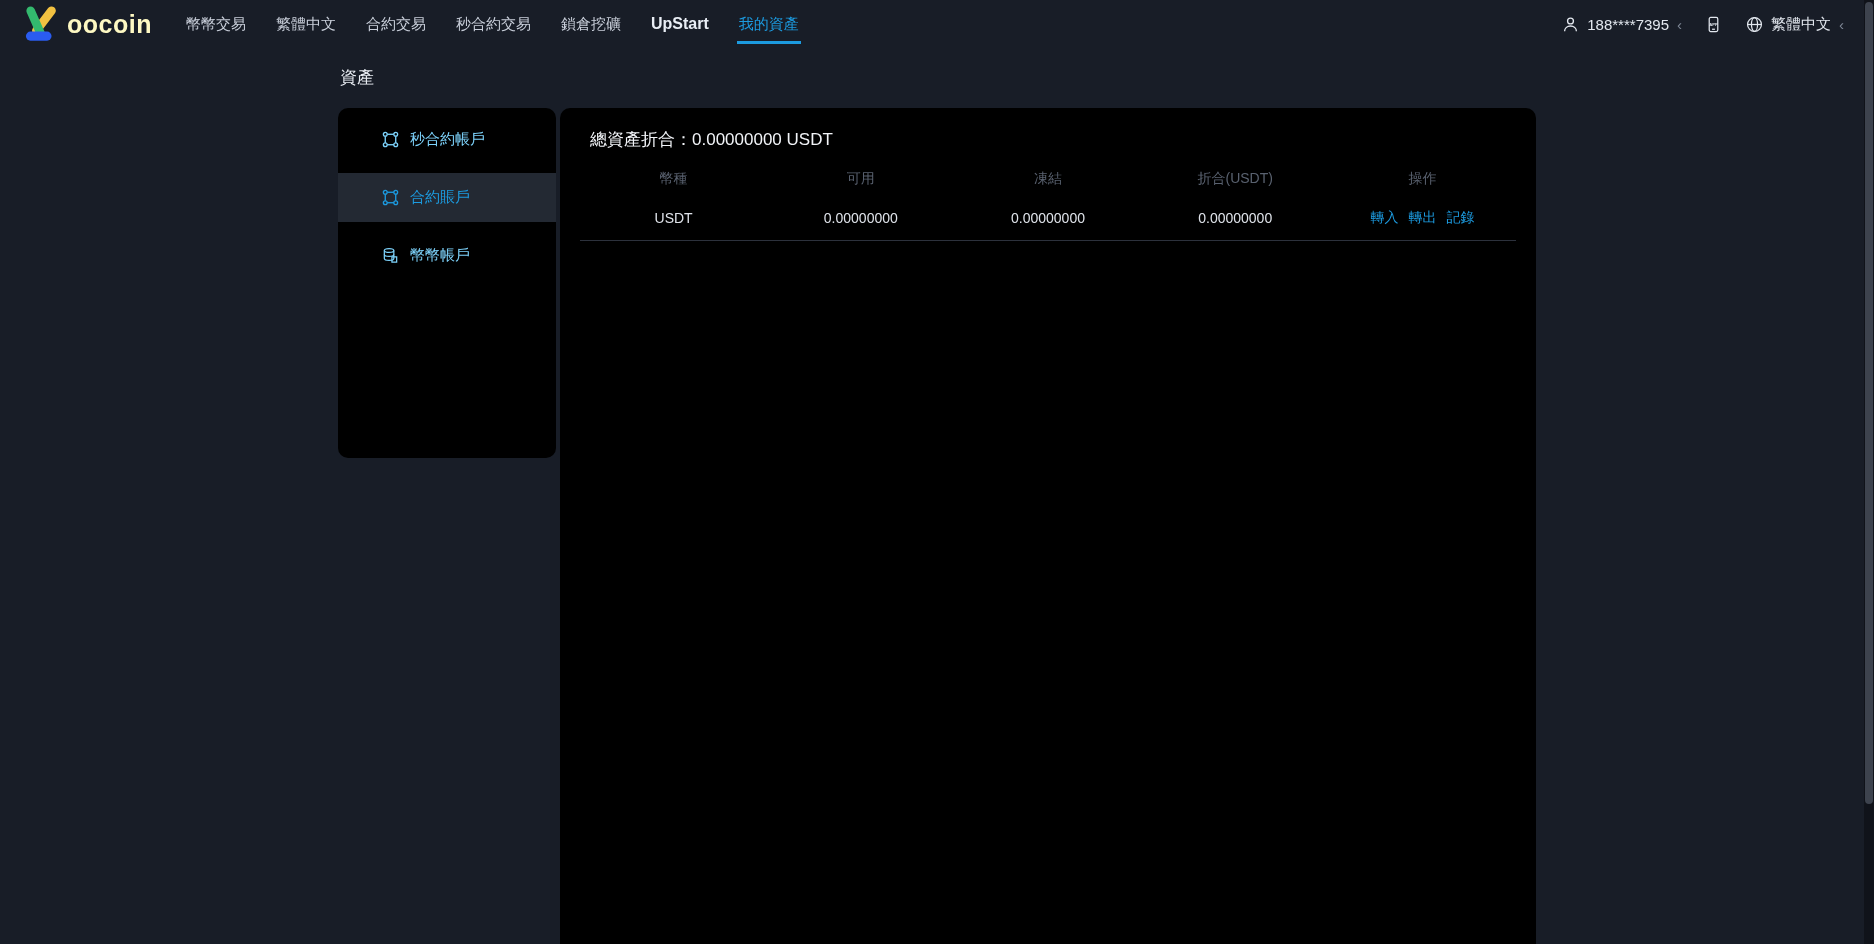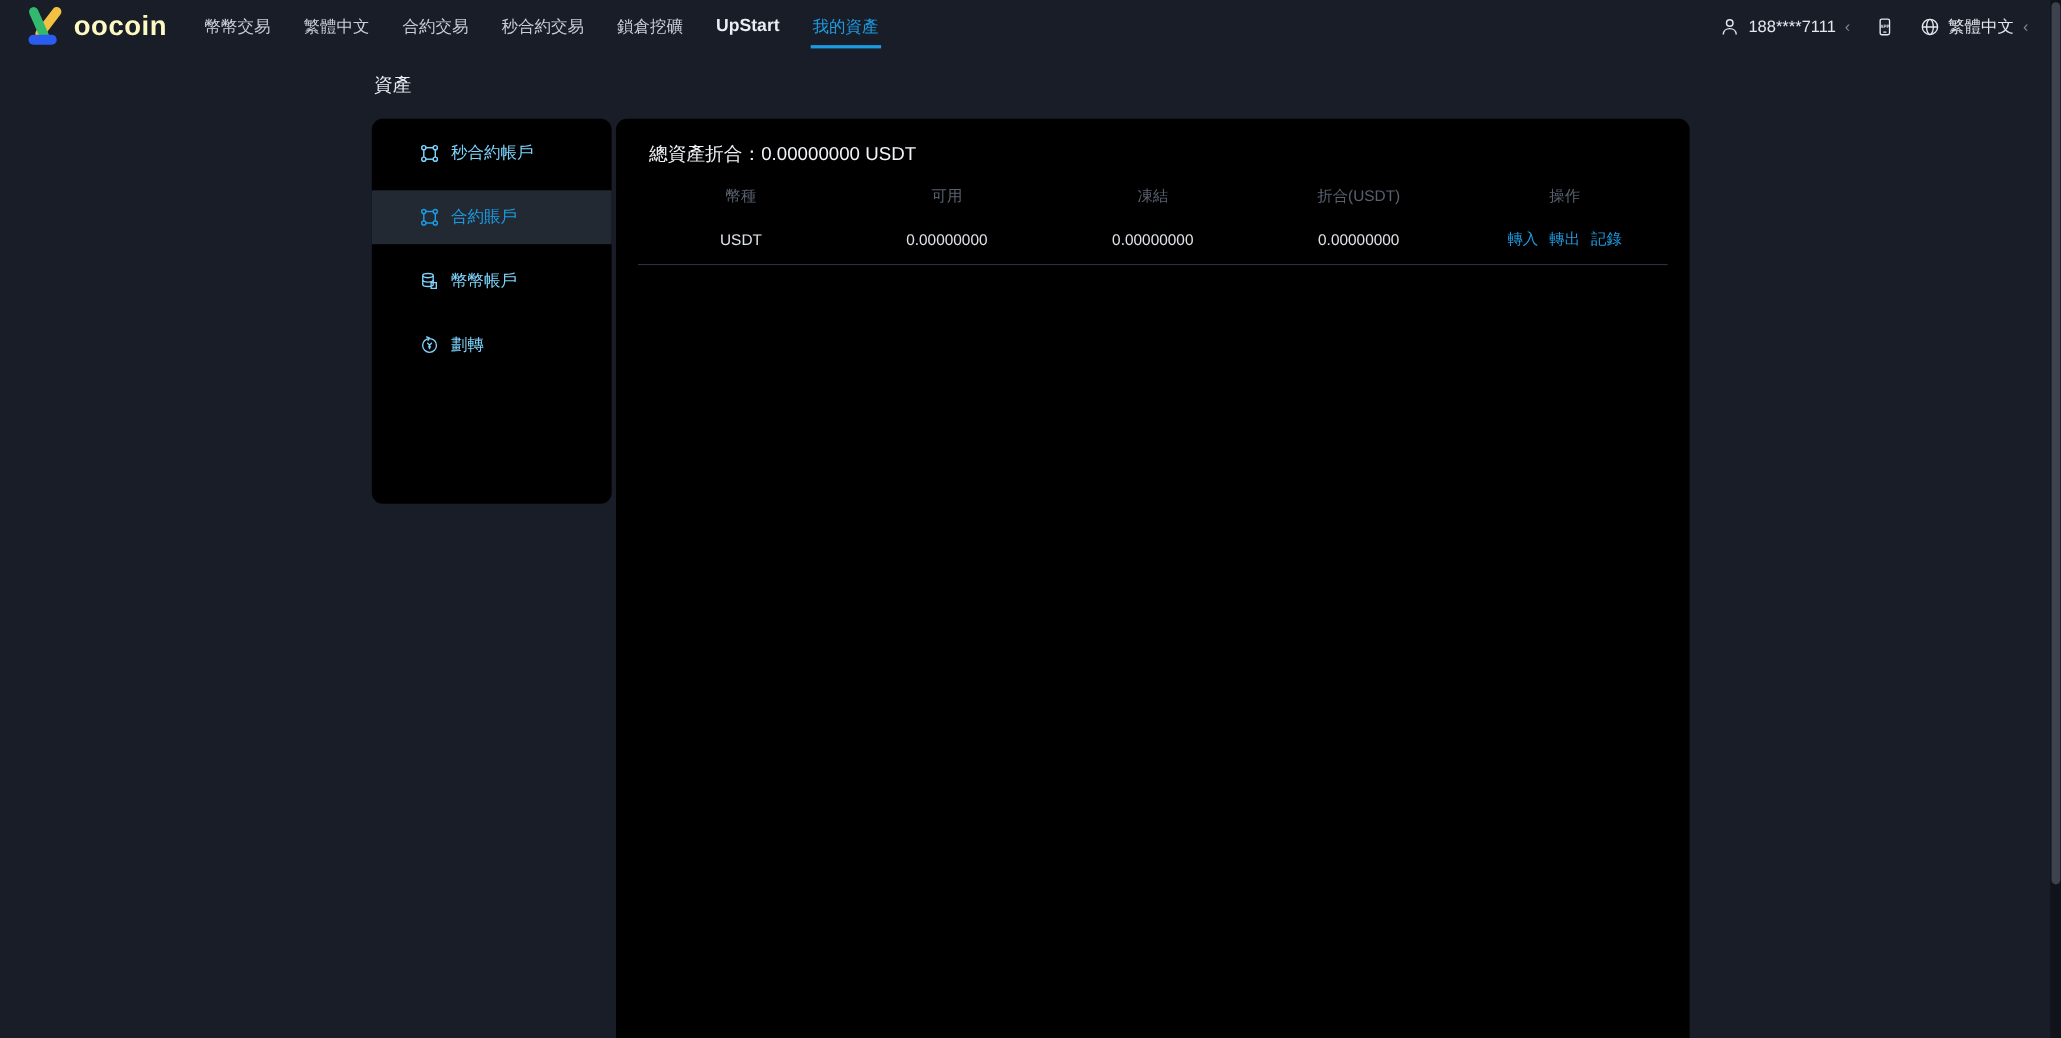--- a/index.html
+++ b/index.html
@@ -78,21 +78,21 @@
       <a class="nav-item upstart">UpStart</a>
       <a class="nav-item active">我的資產</a>
     </nav>
 
     <div class="topbar-right">
       <div class="tb-group">
         <svg viewBox="0 0 20 20" fill="none" stroke="currentColor" stroke-width="1.4">
           <circle cx="10" cy="6.3" r="3.1"></circle>
           <path d="M3.8 17.2 c0 -3.4 2.8 -5.6 6.2 -5.6 s6.2 2.2 6.2 5.6"></path>
         </svg>
-        <span>188****7111</span>
+        <span>188****7395</span>
         <span class="chev">‹</span>
       </div>
 
       <div class="tb-group">
         <svg viewBox="0 0 20 20" fill="none" stroke="currentColor" stroke-width="1.3">
           <rect x="5.5" y="2.5" width="9" height="15" rx="1.6"></rect>
           <text x="10" y="11.2" font-size="4.4" font-weight="bold" fill="currentColor" stroke="none" text-anchor="middle">APP</text>
           <line x1="8.5" y1="15" x2="11.5" y2="15"></line>
         </svg>
       </div>
@@ -140,28 +140,20 @@
         <div class="side-item">
           <svg viewBox="0 0 20 20" fill="none" stroke="currentColor" stroke-width="1.3">
             <ellipse cx="8.5" cy="4.8" rx="5" ry="2"></ellipse>
             <path d="M3.5 4.8 v8.4 c0 1.1 2.2 2 5 2 s5 -.9 5 -2 v-8.4"></path>
             <path d="M3.5 9 c0 1.1 2.2 2 5 2 s5 -.9 5 -2"></path>
             <path d="M11.5 11.5 h5 v5.5 h-5 z"></path>
           </svg>
           <span>幣幣帳戶</span>
         </div>
 
-        <div class="side-item">
-          <svg viewBox="0 0 20 20" fill="none" stroke="currentColor" stroke-width="1.3">
-            <circle cx="10" cy="10.6" r="6.6"></circle>
-            <path d="M6.8 2.2 l3 1.4 -1.6 2.6"></path>
-            <path d="M7.9 8 l2.1 2.6 2.1 -2.6 M10 10.6 v3.6 M8.5 12 h3"></path>
-          </svg>
-          <span>劃轉</span>
-        </div>
       </aside>
 
       <section class="main-card">
         <div class="total-line">
           <span class="total-label">總資產折合：</span>
           <span class="total-value">0.00000000 USDT</span>
         </div>
 
         <div class="asset-table">
           <div class="thead">

